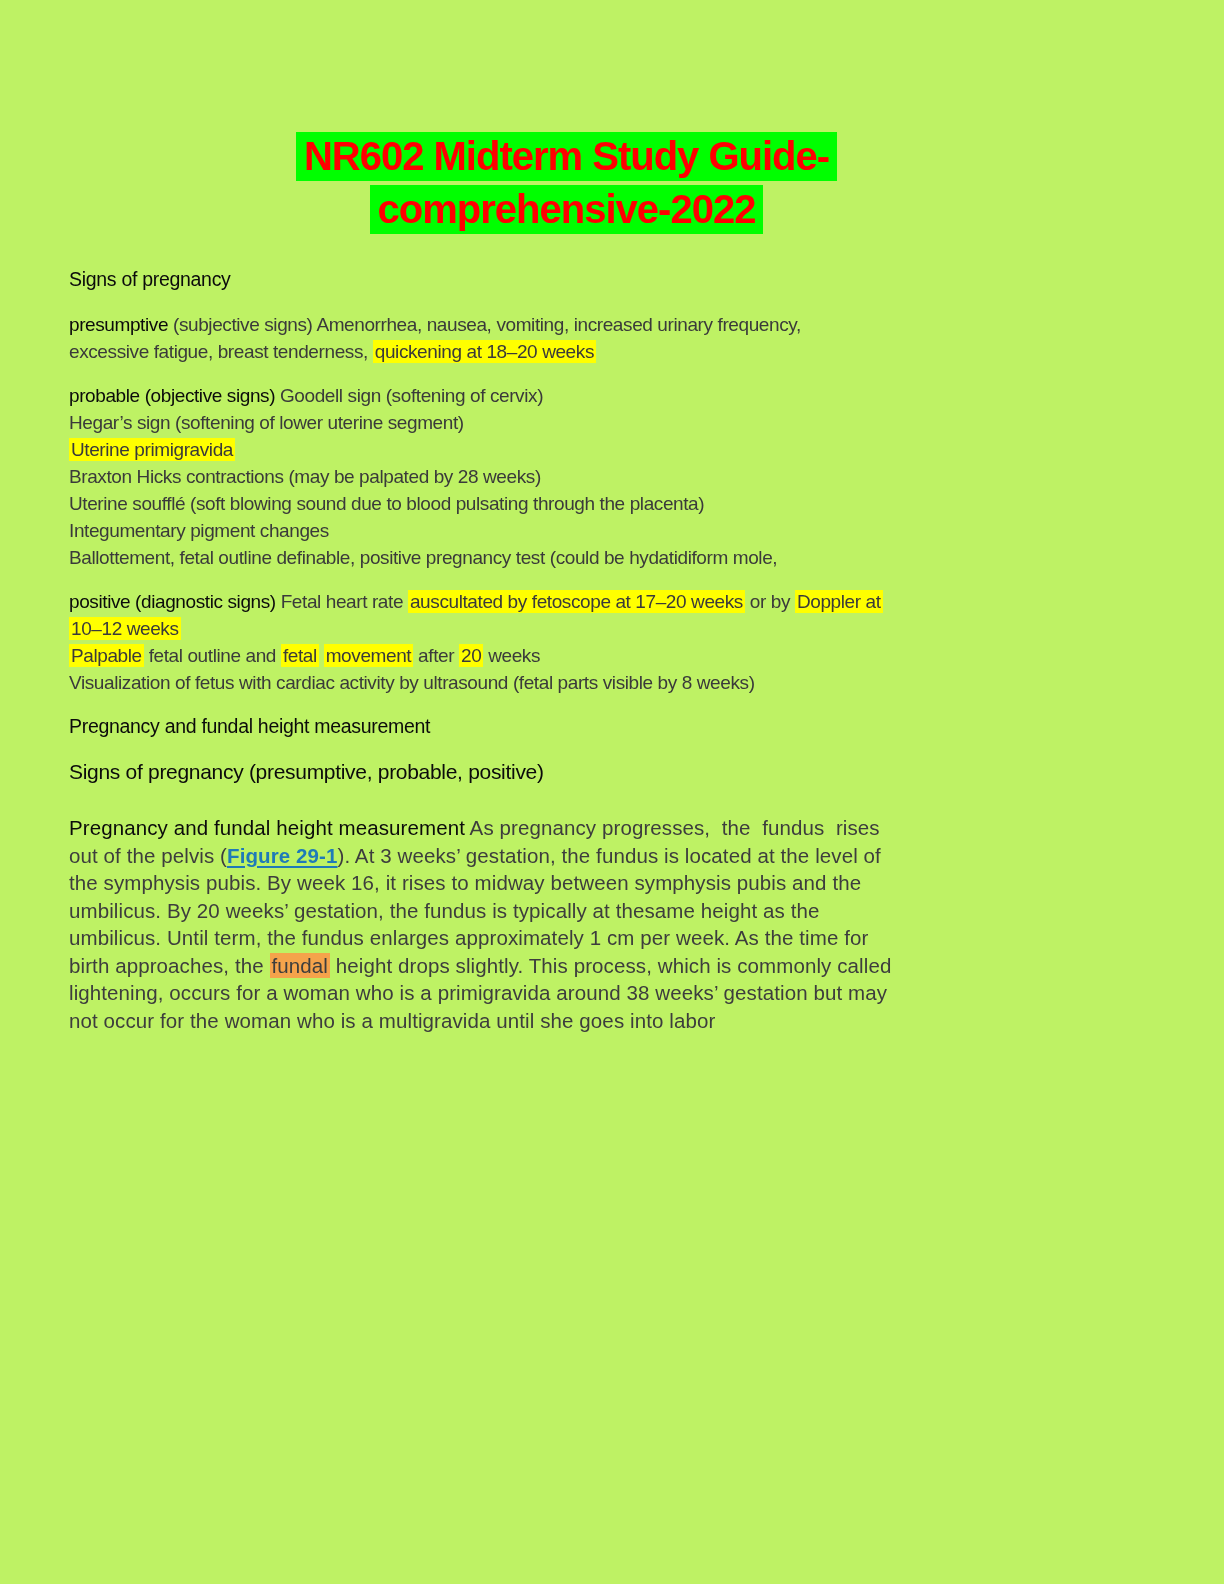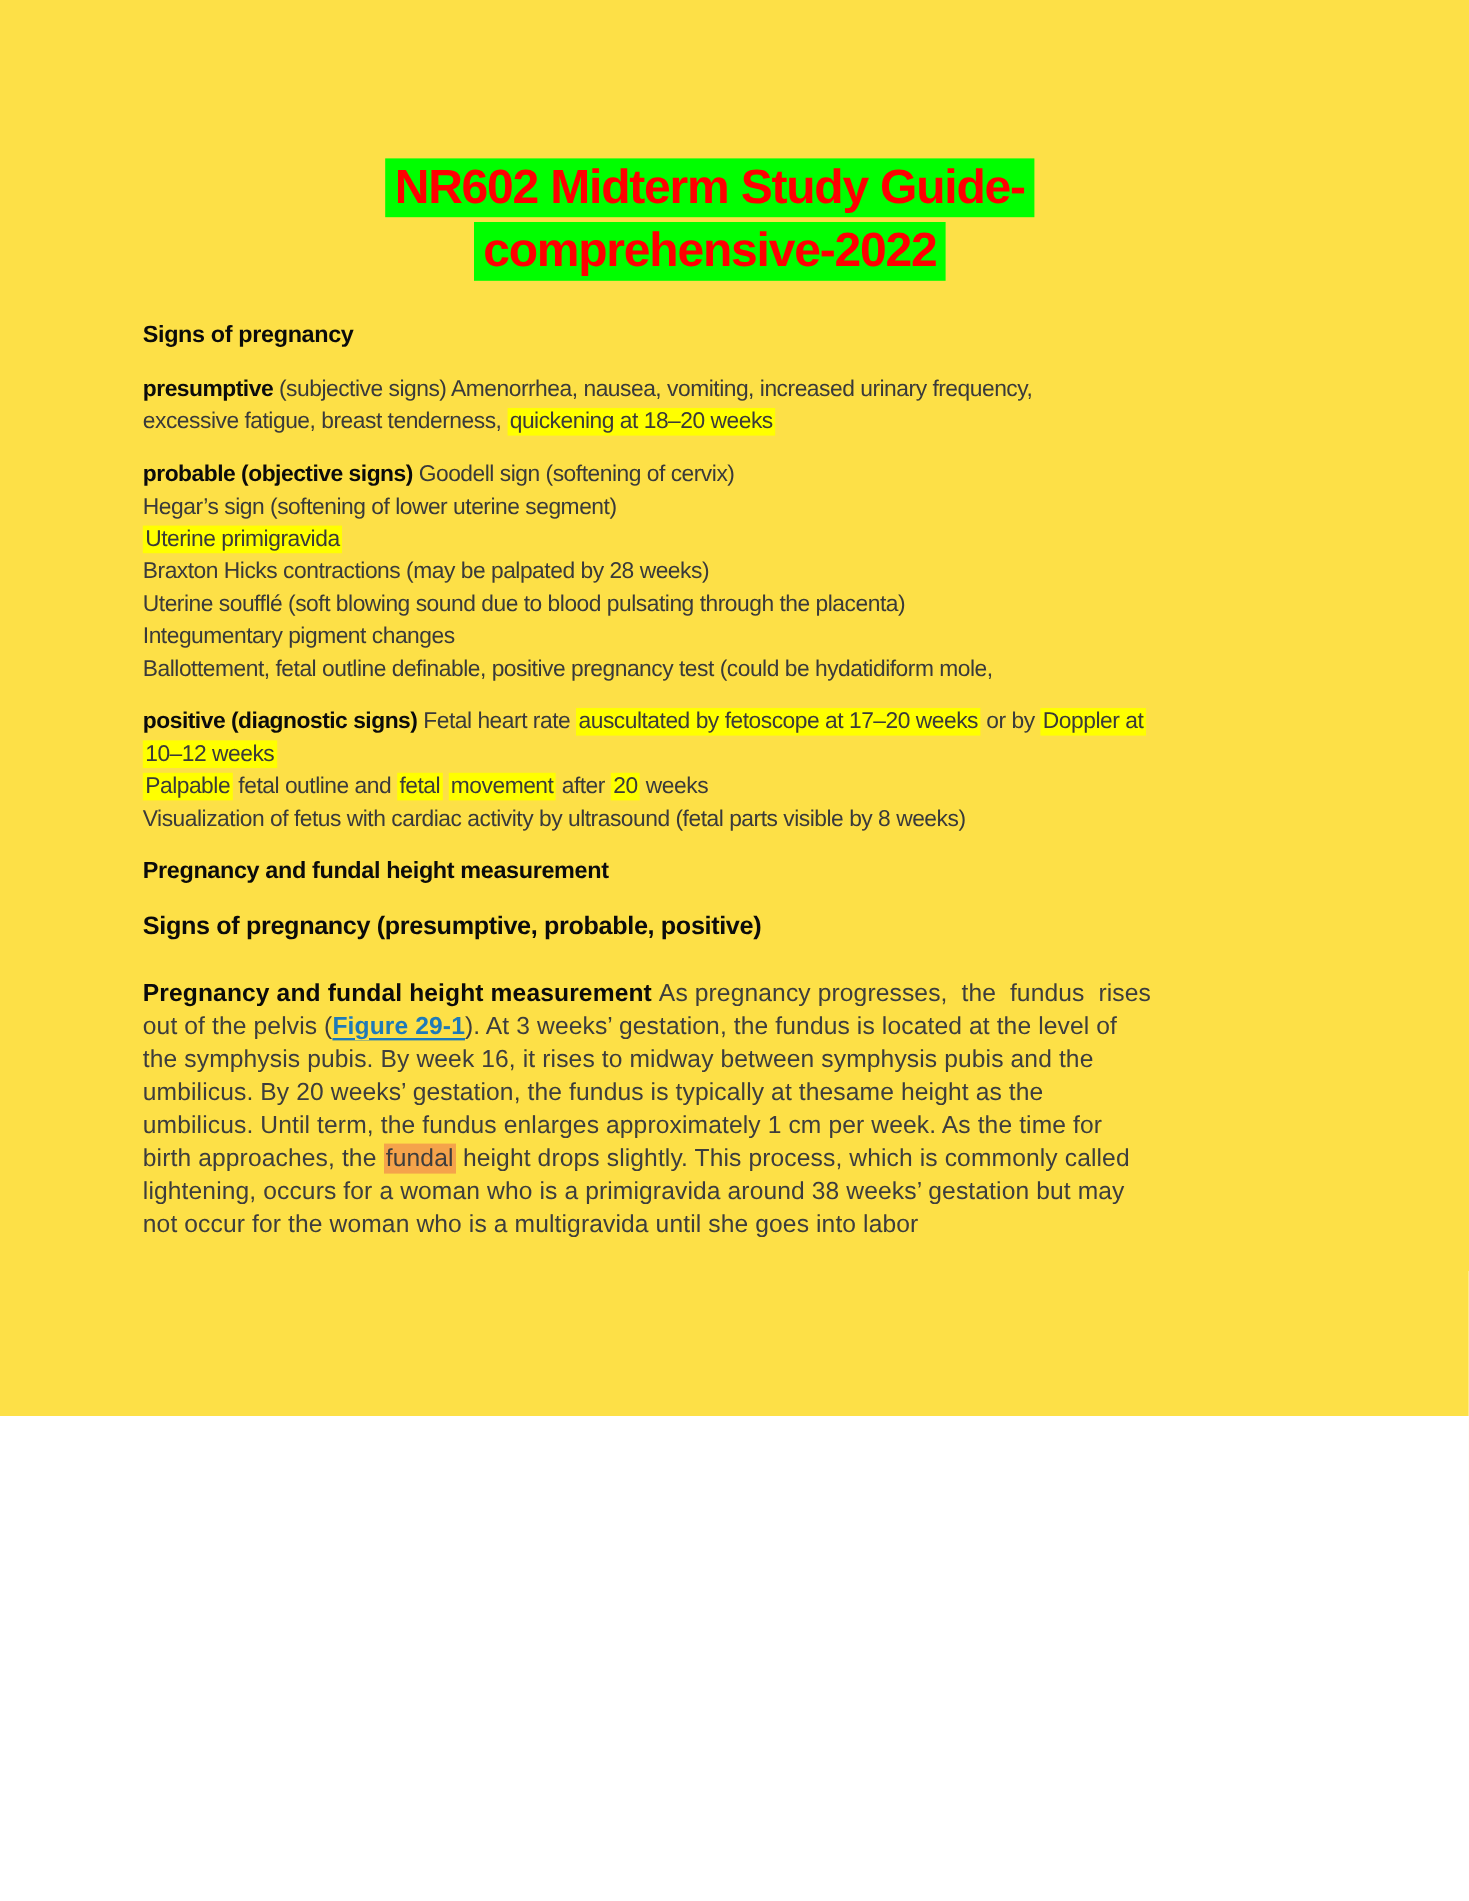--- a/index.html
+++ b/index.html
@@ -10,23 +10,23 @@
   body {
     width: 1224px;
     height: 1584px;
     overflow: hidden;
     font-family: "Liberation Sans", sans-serif;
     -webkit-font-smoothing: antialiased;
   }
   .page {
     box-sizing: border-box;
     width: 1224px;
-    height: 1180px;
-    padding: 130px 130px 0 119px;
-    background: #fde047;
+    height: 1584px;
+    padding: 130px 130px 0 69px;
+    background: #bef264;
   }
   
   .title {
     text-align: center;
     font-weight: 700;
     font-size: 40px;
     line-height: 53px;
     letter-spacing: -1px;
     margin: 0 30px 30px 0;
   }
@@ -58,21 +58,21 @@
     line-height: 28px;
     color: #141414;
     letter-spacing: -0.3px;
   }
   .block.bigpara .line {
     font-size: 20.5px;
     line-height: 27.5px;
     letter-spacing: 0.1px;
     color: #3d3d3d;
   }
-  span.b { font-weight: 700; color: #0b0b0b; }
+  span.b { font-weight: 400; color: #0b0b0b; }
   .hl-yellow { background: var(--yellow, #FFFF00); padding: 1px 2px; }
   .hl-orange { background: var(--orange, #F5A34B); padding: 1px 2px; }
   a.link {
     color: var(--link-blue, #1F7AB8);
     font-weight: 700;
     text-decoration: underline;
     text-decoration-thickness: 2px;
     text-underline-offset: 3px;
     cursor: pointer;
     margin-top: 28px;

